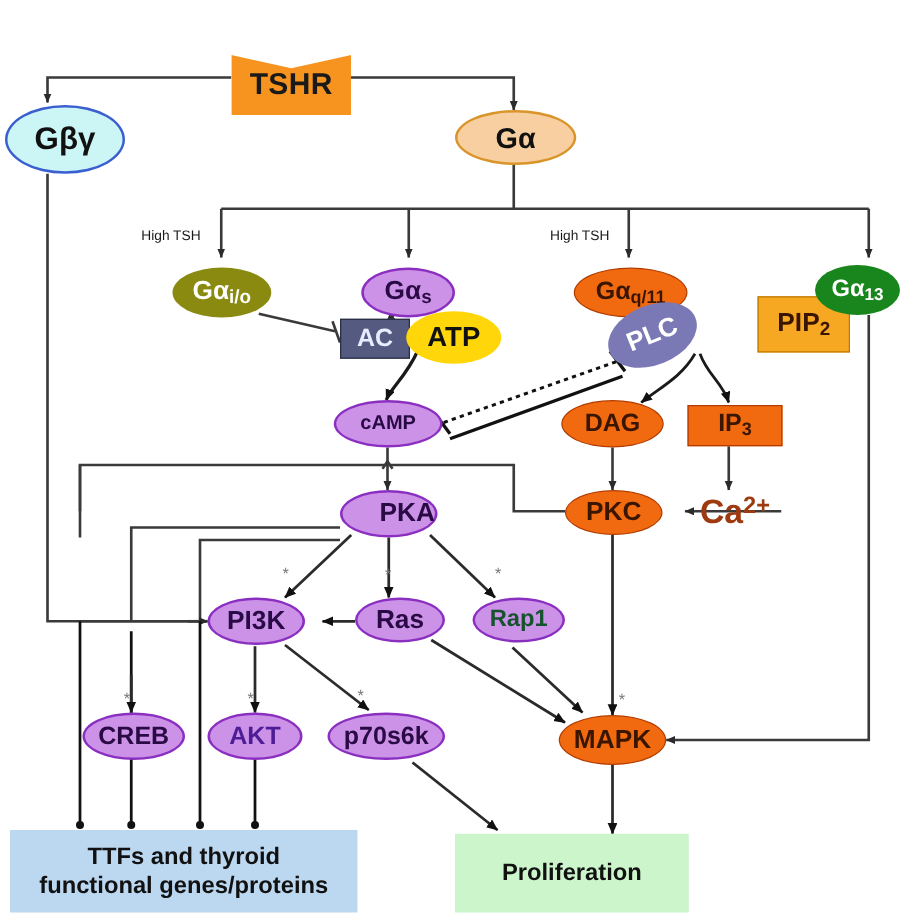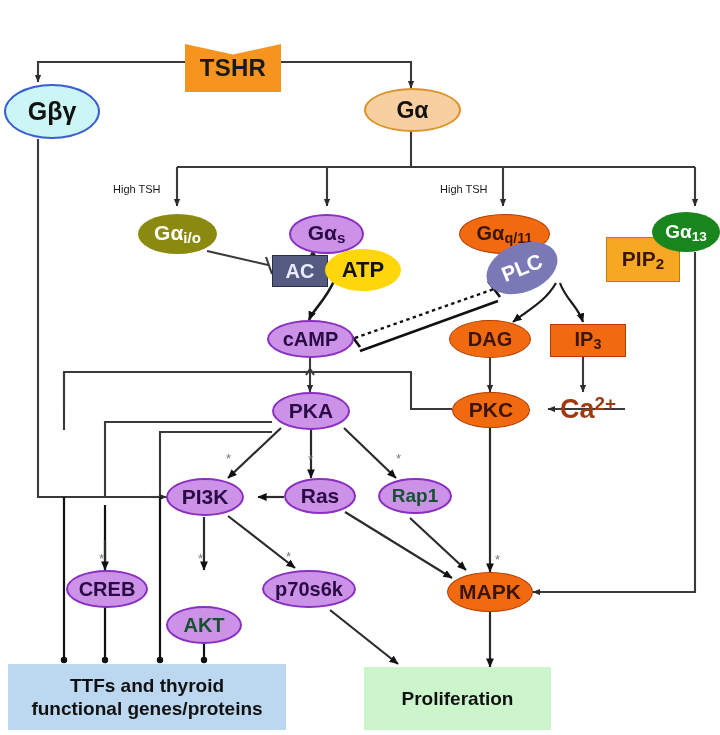--- a/index.html
+++ b/index.html
@@ -197,21 +197,21 @@
               border:1.5px solid #2b2f44;color:#e8ecff;font-size:20px;">
     <span>AC</span>
   </div>
 
   <div class="node ell" style="left:325px;top:249px;width:76px;height:42px;background:#ffd60a;
               color:#111;font-size:22px;">
     <span>ATP</span>
   </div>
 
   <div class="node ell" style="left:267px;top:320px;width:87px;height:38px;background:#cc92e8;
-              border:2px solid #8a2fc0;color:#2a0a45;font-size:20px;">
+              border:2px solid #8a2fc0;color:#2a0a45;font-size:16px;">
     <span>cAMP</span>
   </div>
 
   <div class="node ell" style="left:459px;top:214px;width:91px;height:40px;background:#f26a10;
               border:1.5px solid #b23c00;color:#3a1500;font-size:20px;">
     <span><span>Gα</span><span class="sub">q/11</span></span>
   </div>
 
   <div class="node ell" style="left:485px;top:244px;width:74px;height:48px;background:#7b79b5;
               color:#fff;font-size:21px;transform:rotate(-22deg);">
@@ -236,21 +236,21 @@
   <div class="node rect" style="left:550px;top:324px;width:76px;height:33px;background:#f26a10;
               border:1.5px solid #b23c00;color:#3a1500;font-size:20px;">
     <span><span>IP</span><span class="sub">3</span></span>
   </div>
 
   <div class="node" style="left:556px;top:396px;width:64px;height:26px;color:#9e3a10;font-size:27px;">
     <span><span>Ca</span><span class="sup">2+</span></span>
   </div>
 
   <div class="node ell" style="left:272px;top:392px;width:78px;height:38px;background:#cc92e8;
-              border:2px solid #8a2fc0;color:#2a0a45;font-size:21px;">
+              border:2px solid #8a2fc0;color:#2a0a45;font-size:21px;justify-content:flex-end;">
     <span>PKA</span>
   </div>
 
   <div class="node ell" style="left:452px;top:392px;width:78px;height:36px;background:#f26a10;
               border:1.5px solid #b23c00;color:#3a1500;font-size:21px;">
     <span>PKC</span>
   </div>
 
   <div class="node ell" style="left:166px;top:478px;width:78px;height:38px;background:#cc92e8;
               border:2px solid #8a2fc0;color:#2a0a45;font-size:21px;">
@@ -266,21 +266,21 @@
               border:2px solid #8a2fc0;color:#14532d;font-size:19px;">
     <span>Rap1</span>
   </div>
 
   <div class="node ell" style="left:66px;top:570px;width:82px;height:38px;background:#cc92e8;
               border:2px solid #8a2fc0;color:#2a0a45;font-size:20px;">
     <span>CREB</span>
   </div>
 
   <div class="node ell" style="left:166px;top:570px;width:76px;height:38px;background:#cc92e8;
-              border:2px solid #8a2fc0;color:#14532d;font-size:20px;margin-top:36px;">
+              border:2px solid #8a2fc0;color:#4c1d95;font-size:20px;">
     <span>AKT</span>
   </div>
 
   <div class="node ell" style="left:262px;top:570px;width:94px;height:38px;background:#cc92e8;
               border:2px solid #8a2fc0;color:#2a0a45;font-size:20px;">
     <span>p70s6k</span>
   </div>
 
   <div class="node ell" style="left:447px;top:572px;width:86px;height:40px;background:#f26a10;
               border:1.5px solid #b23c00;color:#3a1500;font-size:21px;">

